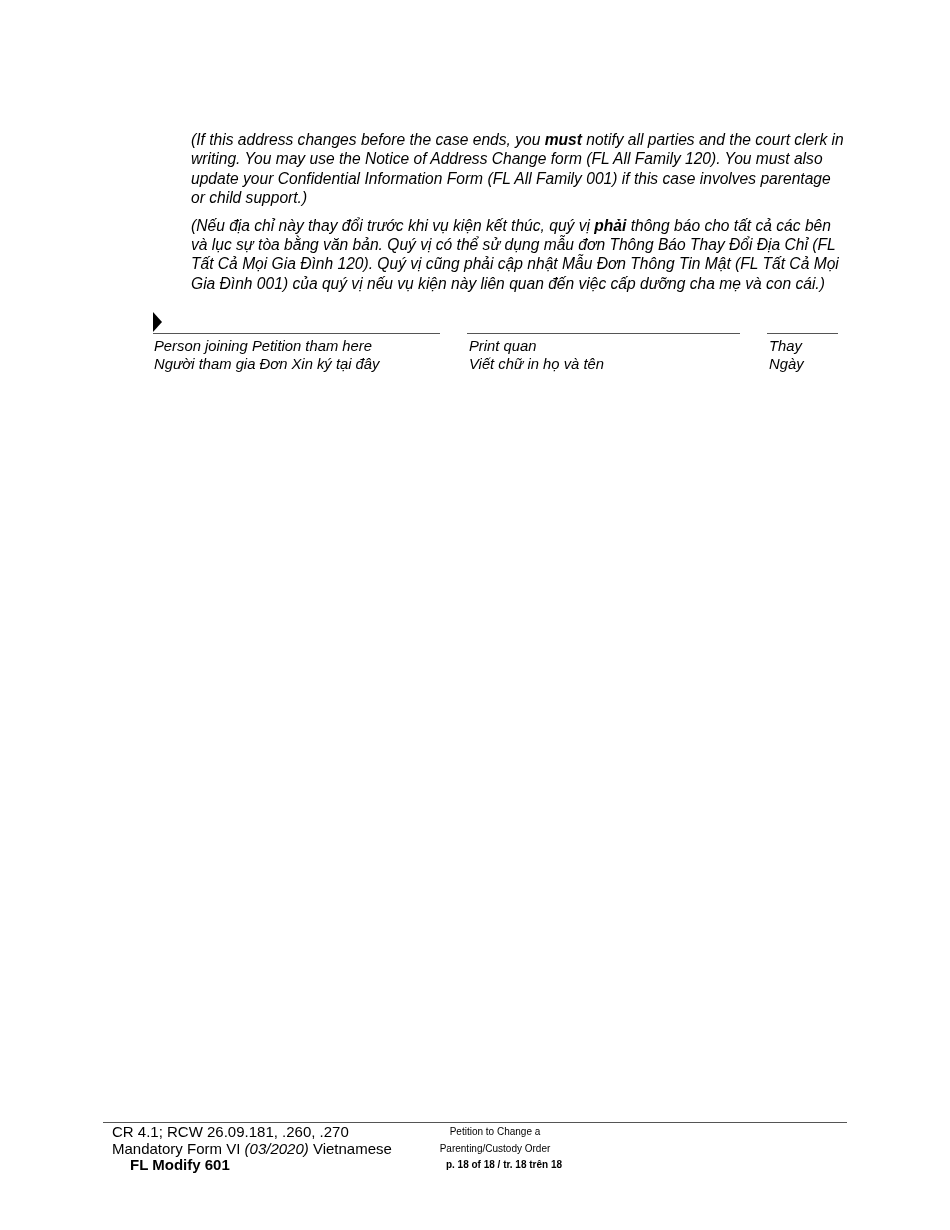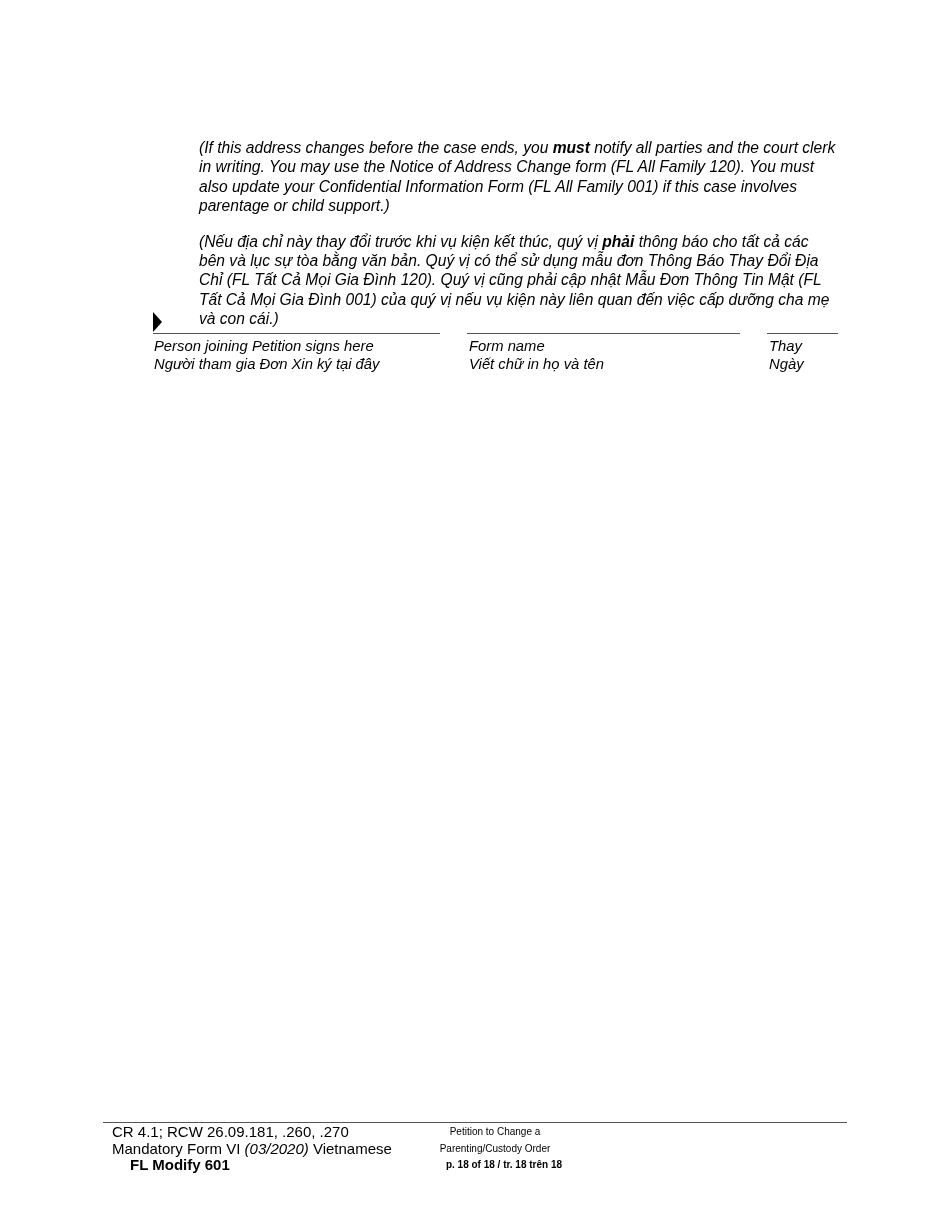--- a/index.html
+++ b/index.html
@@ -1,20 +1,20 @@
 <!DOCTYPE html>
 <html><head>
 <meta charset="utf-8">
 <style>
   html, body { margin: 0; padding: 0; background: #ffffff; }
   body { width: 950px; height: 1230px; position: relative; overflow: hidden;
          font-family: "Liberation Sans", "DejaVu Sans", sans-serif; color: #000; }
   .notice { position: absolute; left: 183px; top: 122px; width: 670px;
             font-style: italic; font-size: 15.6px; line-height: 19.4px; }
-  .notice p { margin: 16px; }
+  .notice p { margin: 8px; }
   .notice b { font-weight: bold; }
   .arrow { position: absolute; left: 153px; top: 312px; width: 0; height: 0;
            border-top: 10px solid transparent; border-bottom: 10px solid transparent;
            border-left: 9px solid #000; }
   .sigline { position: absolute; top: 333px; height: 0; border-top: 1px solid #555; }
   .siglabel { position: absolute; top: 337px; font-style: italic; font-size: 14.8px; line-height: 18px; }
   .footer-rule { position: absolute; left: 103px; top: 1122px; width: 744px; height: 0; border-top: 1px solid #555; }
   .footer-left { position: absolute; left: 112px; top: 1124px; font-size: 15px; line-height: 16.5px; }
   .footer-center { position: absolute; left: 395px; top: 1124px; width: 200px; text-align: center; font-size: 10px; line-height: 16.5px; }
   .bold { font-weight: bold; padding-left: 18px; }
@@ -28,25 +28,25 @@
   <p><span>(Nếu địa chỉ này thay đổi trước khi vụ kiện kết thúc, quý vị </span><b>phải</b><span> thông báo cho tất cả các bên và lục sự tòa bằng văn bản. Quý vị có thể sử dụng mẫu đơn Thông Báo Thay Đổi Địa Chỉ (FL Tất Cả Mọi Gia Đình 120). Quý vị cũng phải cập nhật Mẫu Đơn Thông Tin Mật (FL Tất Cả Mọi Gia Đình 001) của quý vị nếu vụ kiện này liên quan đến việc cấp dưỡng cha mẹ và con cái.)</span></p>
 </div>
 
 <div class="arrow"></div>
 
 <div class="sigline" style="left:153px; width:287px;"></div>
 <div class="sigline" style="left:467px; width:273px;"></div>
 <div class="sigline" style="left:767px; width:71px;"></div>
 
 <div class="siglabel" style="left:154px;">
-  <div>Person joining Petition signs here</div>
+  <div>Person joining Petition tham here</div>
   <div>Người tham gia Đơn Xin ký tại đây</div>
 </div>
 <div class="siglabel" style="left:469px;">
-  <div>Form name</div>
+  <div>Print quan</div>
   <div>Viết chữ in họ và tên</div>
 </div>
 <div class="siglabel" style="left:769px;">
   <div>Thay</div>
   <div>Ngày</div>
 </div>
 
 <div class="footer-rule"></div>
 
 <div class="footer-left">

